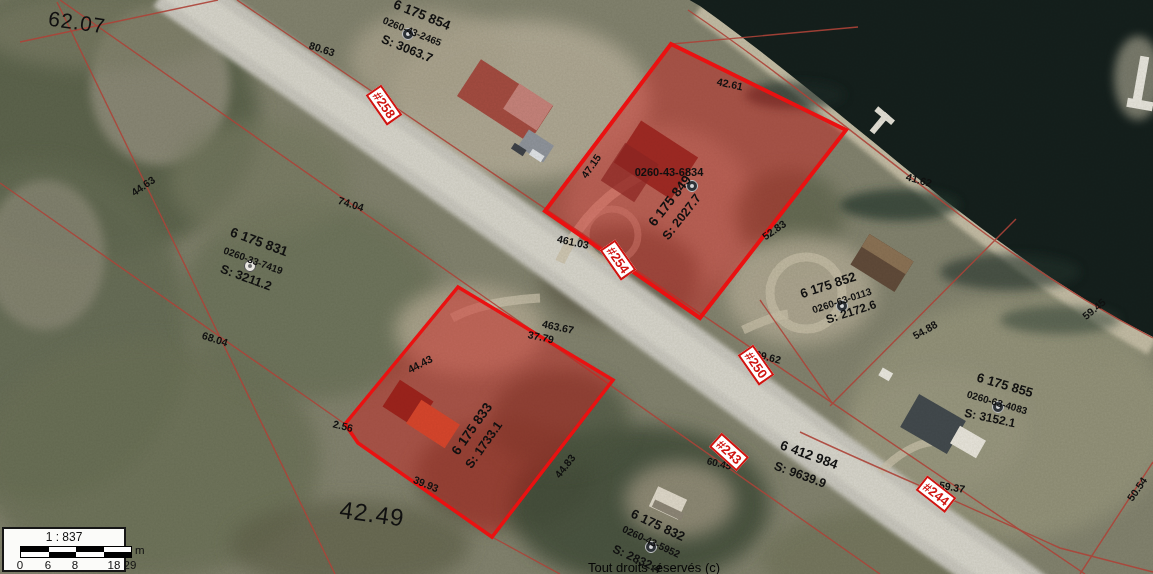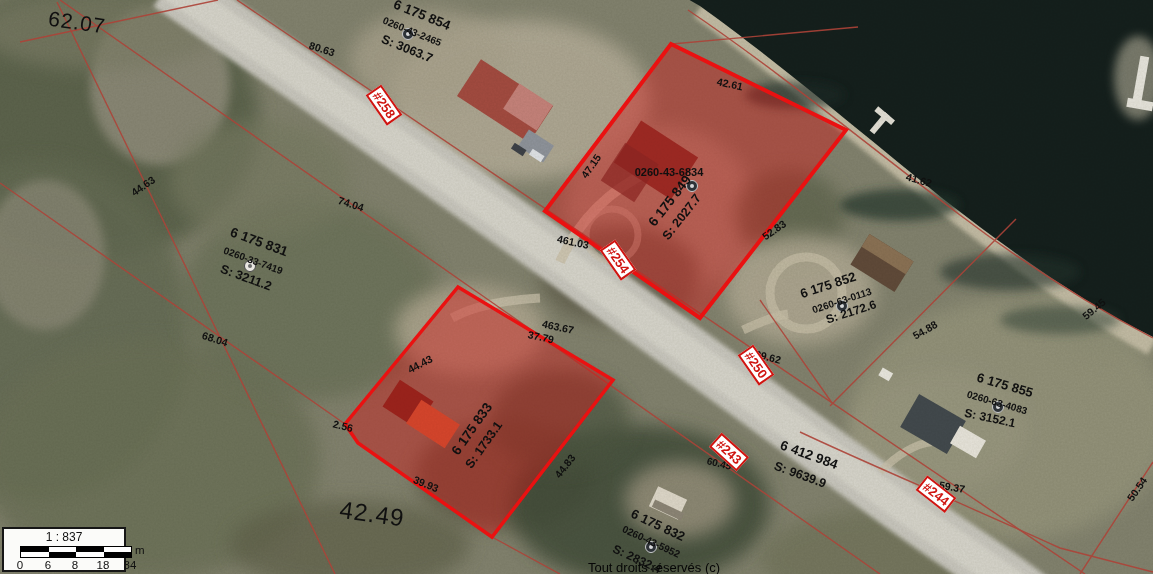--- a/index.html
+++ b/index.html
@@ -258,17 +258,17 @@
     <div class="c w"></div>
     <div class="c w"></div>
     <div class="c b"></div>
     <div class="c w"></div>
     <div class="c b"></div>
   </div>
   <span class="unit">m</span>
   <span class="tick" style="left:16px">0</span>
   <span class="tick" style="left:44px">6</span>
   <span class="tick" style="left:71px">8</span>
-  <span class="tick" style="left:99px">18</span>
-  <span class="tick" style="left:126px">34</span>
+  <span class="tick" style="left:110px">18</span>
+  <span class="tick" style="left:126px">29</span>
 </div>
 
 </div>
 
 </body></html>

